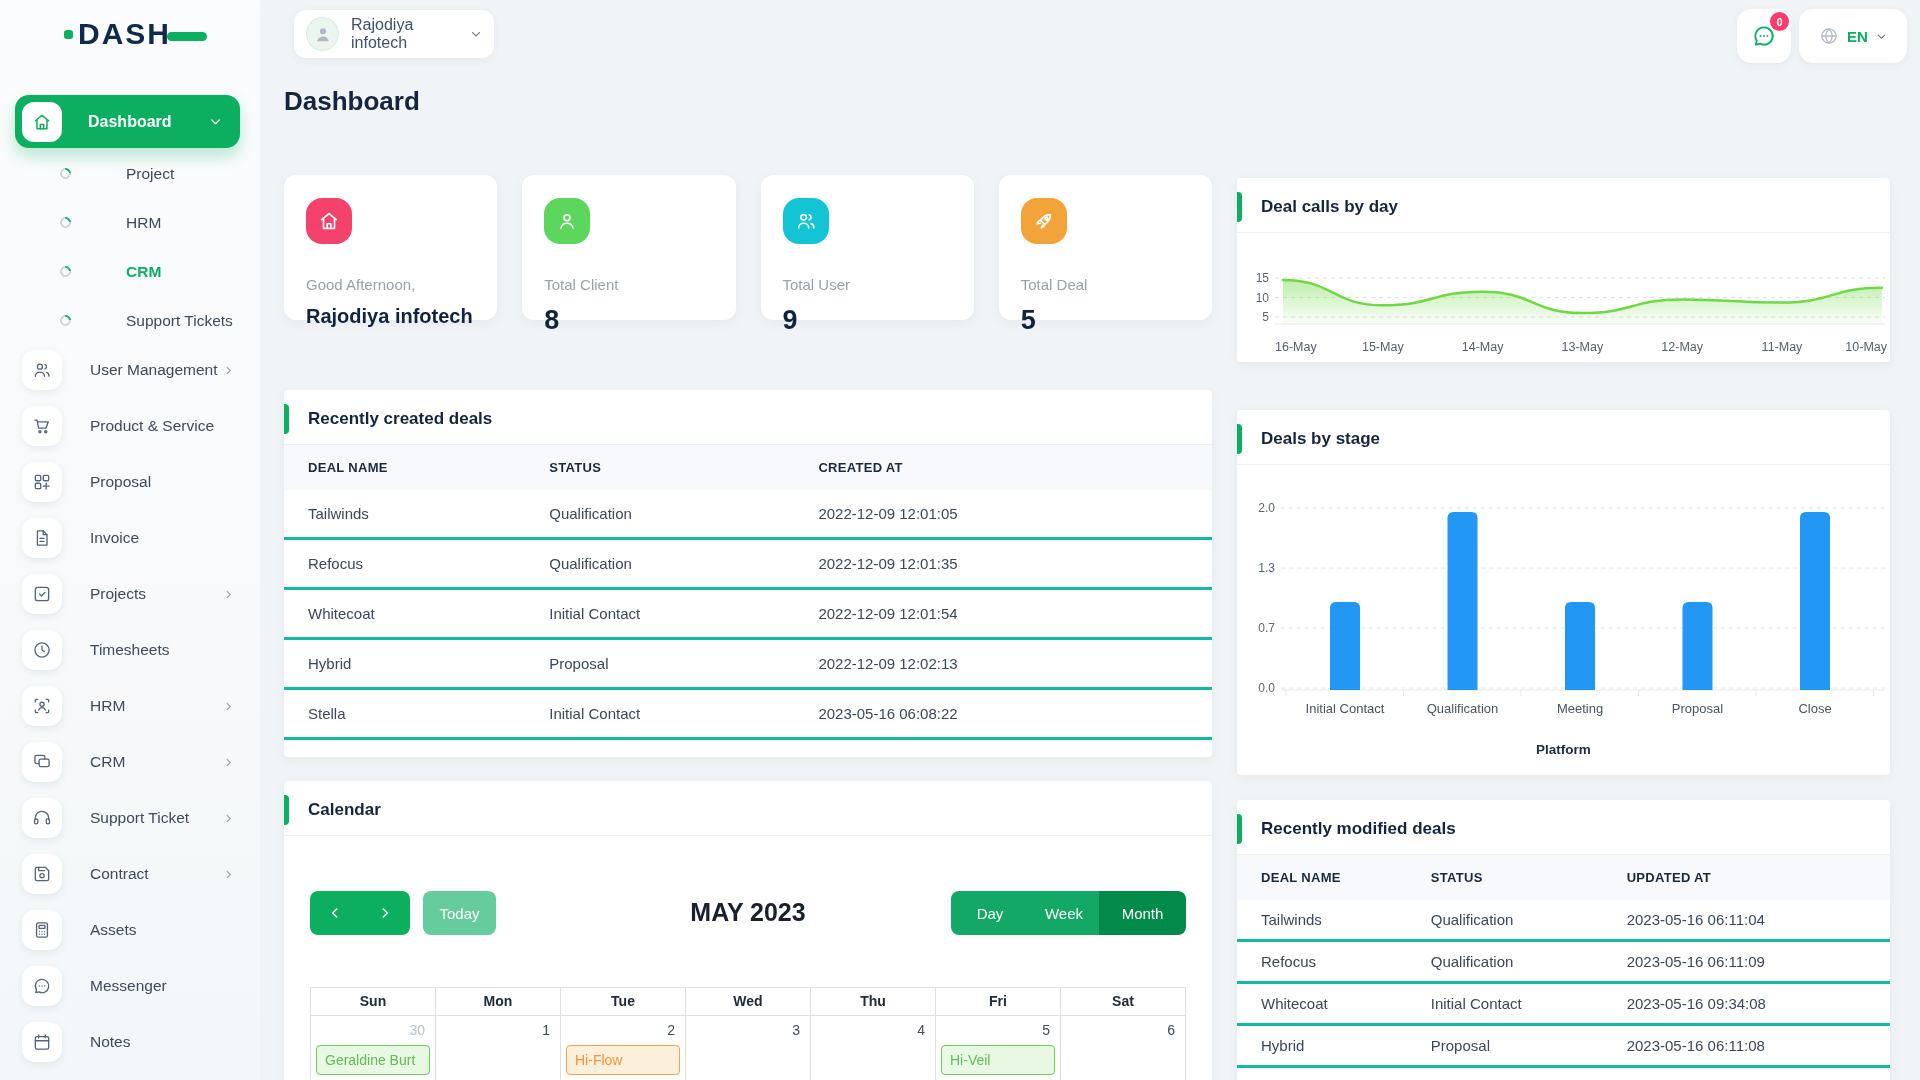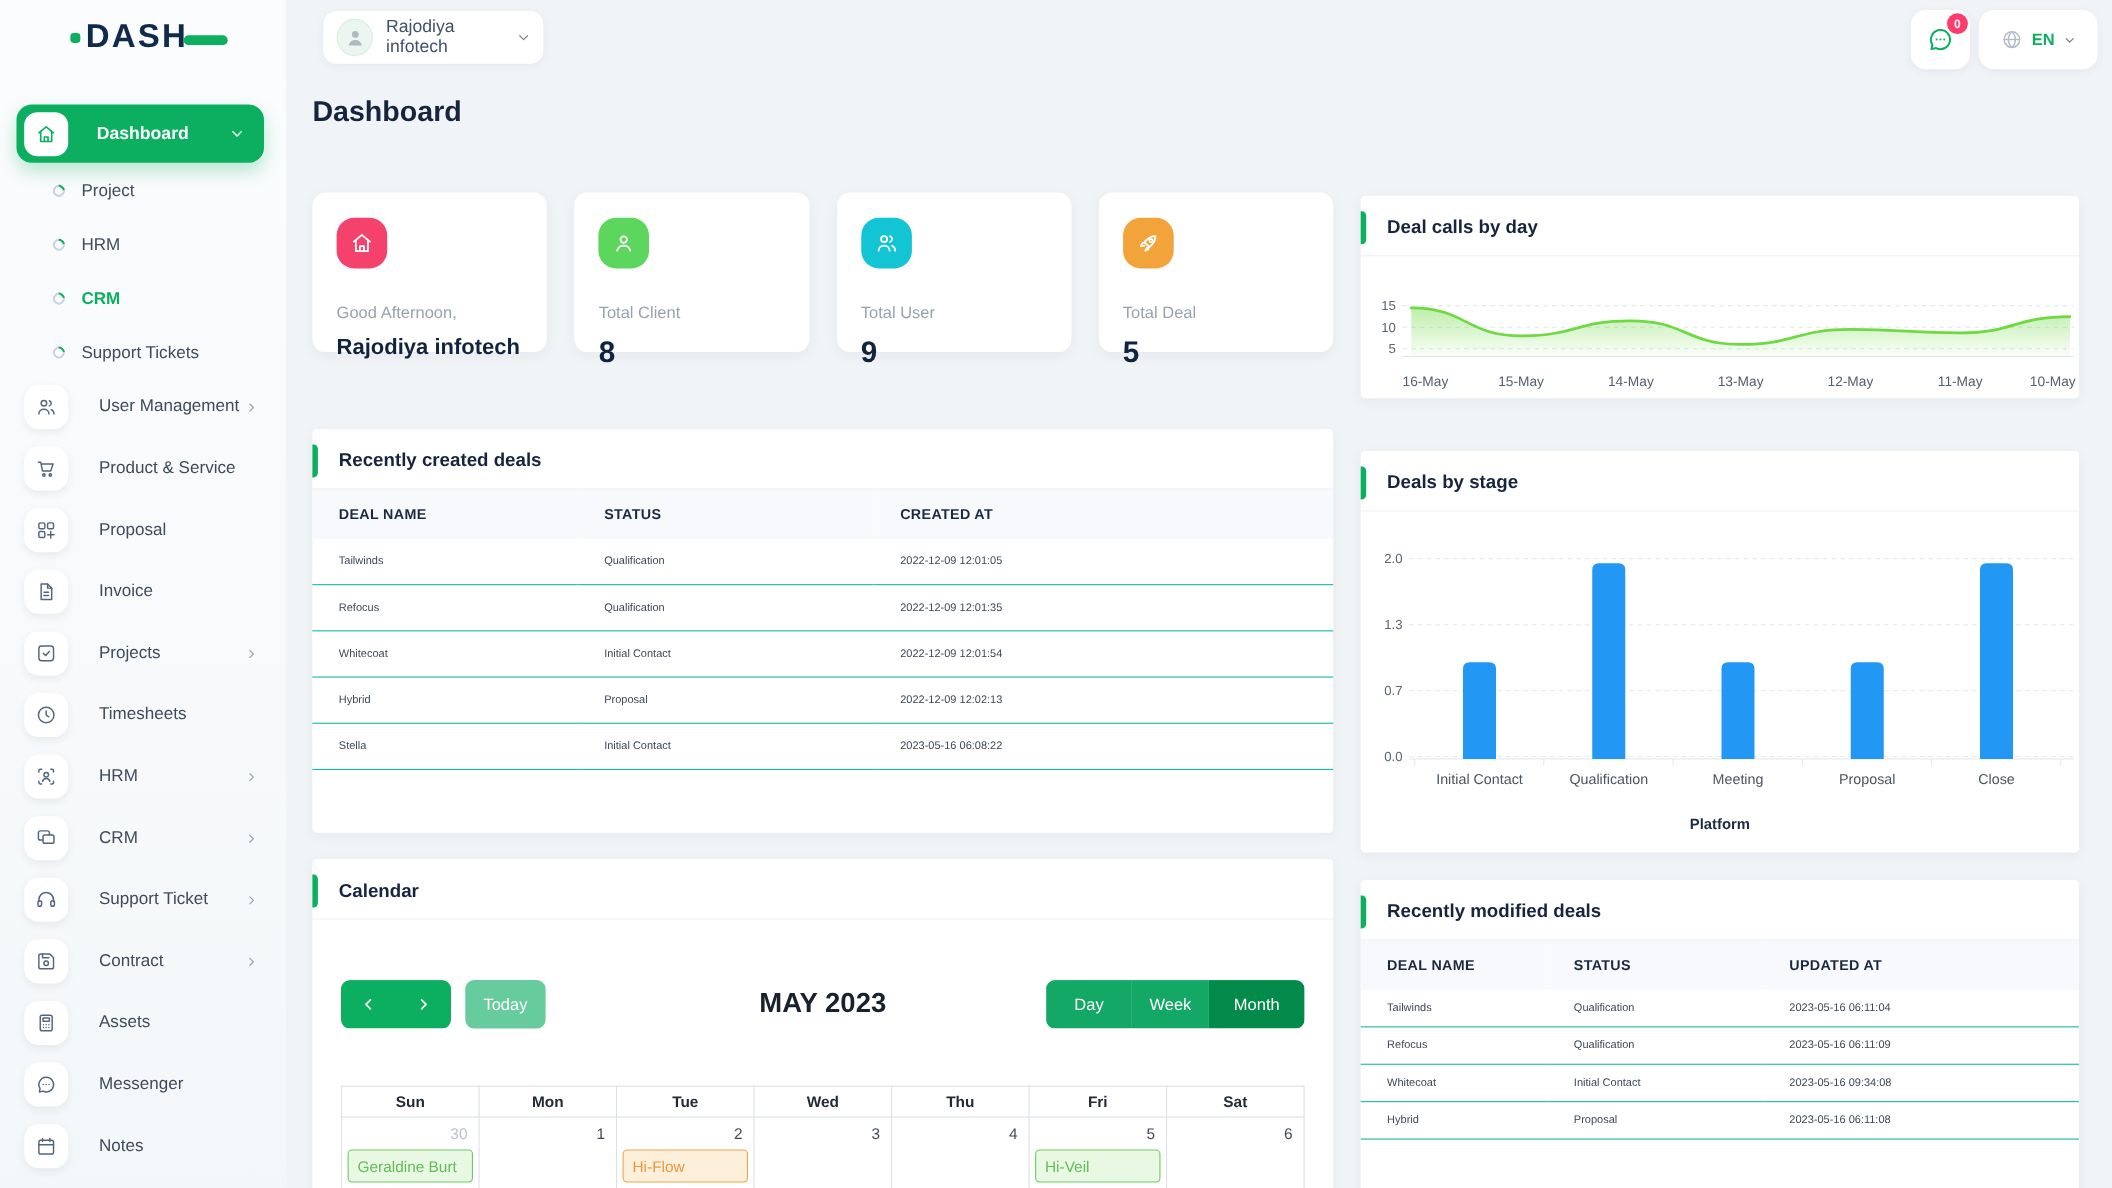--- a/index.html
+++ b/index.html
@@ -16,21 +16,21 @@
   .logo-text { font-size:30px; font-weight:800; letter-spacing:2px; color:#102a4c; }
   .logo-bar { width:40px; height:9px; border-radius:5px; background:#0CAF60; margin-left:-4px; margin-top:4px; }
 
   .dash-btn { position:absolute; left:15px; top:95px; width:225px; height:53px; border-radius:14px; background:#0CAF60;
               display:flex; align-items:center; box-shadow:0 8px 16px rgba(12,175,96,.28); cursor:pointer; }
   .dash-btn .icbox { width:40px; height:40px; margin-left:7px; background:#fff; border-radius:12px; display:flex; align-items:center; justify-content:center; color:#0CAF60; }
   .dash-btn .lbl { margin-left:26px; color:#fff; font-weight:bold; font-size:16px; }
   .dash-btn .chev { margin-left:auto; margin-right:18px; color:#fff; }
 
   .sub-list { position:absolute; left:0; top:149px; width:260px; }
-  .sub-item { height:49px; display:flex; align-items:center; padding-left:48px; cursor:pointer; }
+  .sub-item { height:49px; display:flex; align-items:center; padding-left:60px; cursor:pointer;gap:40px; }
   .bullet { width:11px; height:11px; border-radius:50%; border:2px solid #c9d4dc; border-top-color:#0CAF60; transform:rotate(40deg); flex:0 0 11px; }
   .sub-item .lbl { margin-left:15px; font-size:15.5px; color:#3f4b5b; }
   .sub-item.active .lbl { color:#0CAF60; font-weight:bold; }
 
   .side-list { position:absolute; left:0; top:342px; width:260px; }
   .side-item { height:56px; display:flex; align-items:center; padding-left:22px; position:relative; cursor:pointer; }
   .side-item .icbox { width:40px; height:40px; background:#fff; border-radius:13px; box-shadow:0 3px 8px rgba(20,40,60,.07);
                       display:flex; align-items:center; justify-content:center; color:#54657e; flex:0 0 40px; }
   .side-item .lbl { margin-left:28px; font-size:15.5px; color:#3f4b5b; }
   .side-item .chev { position:absolute; right:26px; color:#9aa5b1; }
@@ -65,21 +65,21 @@
   .stat-card { position:relative; background:#fff; border-radius:12px; box-shadow:0 3px 12px rgba(16,24,40,.05); height:145px; padding:23px 22px; }
   .stat-ic { width:46px; height:46px; border-radius:16px; display:flex; align-items:center; justify-content:center; color:#fff; }
   .stat-label { margin-top:32px; font-size:15px; color:#98a2ae; }
   .stat-value { margin-top:12px; font-size:27px; font-weight:bold; color:#10233f; }
   .stat-value.small { font-size:20px; }
 
   
   table.deals { width:100%; border-collapse:collapse; table-layout:fixed; }
   table.deals thead th { background:#f8f9fc; text-align:left; font-size:13px; font-weight:bold; color:#1b2940;
                          letter-spacing:.3px; padding:15px 24px; }
-  table.deals tbody td { font-size:10px; color:#3c4858; padding:15px 24px; border-bottom:1px solid #14b8a6; }
+  table.deals tbody td { font-size:15px; color:#3c4858; padding:15px 24px; border-bottom:3px solid #14b8a6; }
   table.deals.compact tbody td { padding:11px 24px; }
 
   
   .cal-toolbar { position:absolute; left:26px; right:26px; top:110px; height:44px; }
   .nav-grp { position:absolute; left:0; top:0; display:flex; border-radius:8px; overflow:hidden; }
   .nav-btn { width:50px; height:44px; background:#0CAF60; color:#fff; display:flex; align-items:center; justify-content:center; cursor:pointer; border:none; }
   .today-btn { position:absolute; left:113px; top:0; width:73px; height:44px; background:#66CB9D; color:#fff; border:none;
                border-radius:8px; font-size:15px; font-family:inherit; cursor:default; }
   .cal-title { position:absolute; left:0; right:0; top:7px; text-align:center; font-size:25px; font-weight:bold; color:#19212e; }
   .view-grp { position:absolute; right:0; top:0; display:flex; border-radius:8px; overflow:hidden; }

